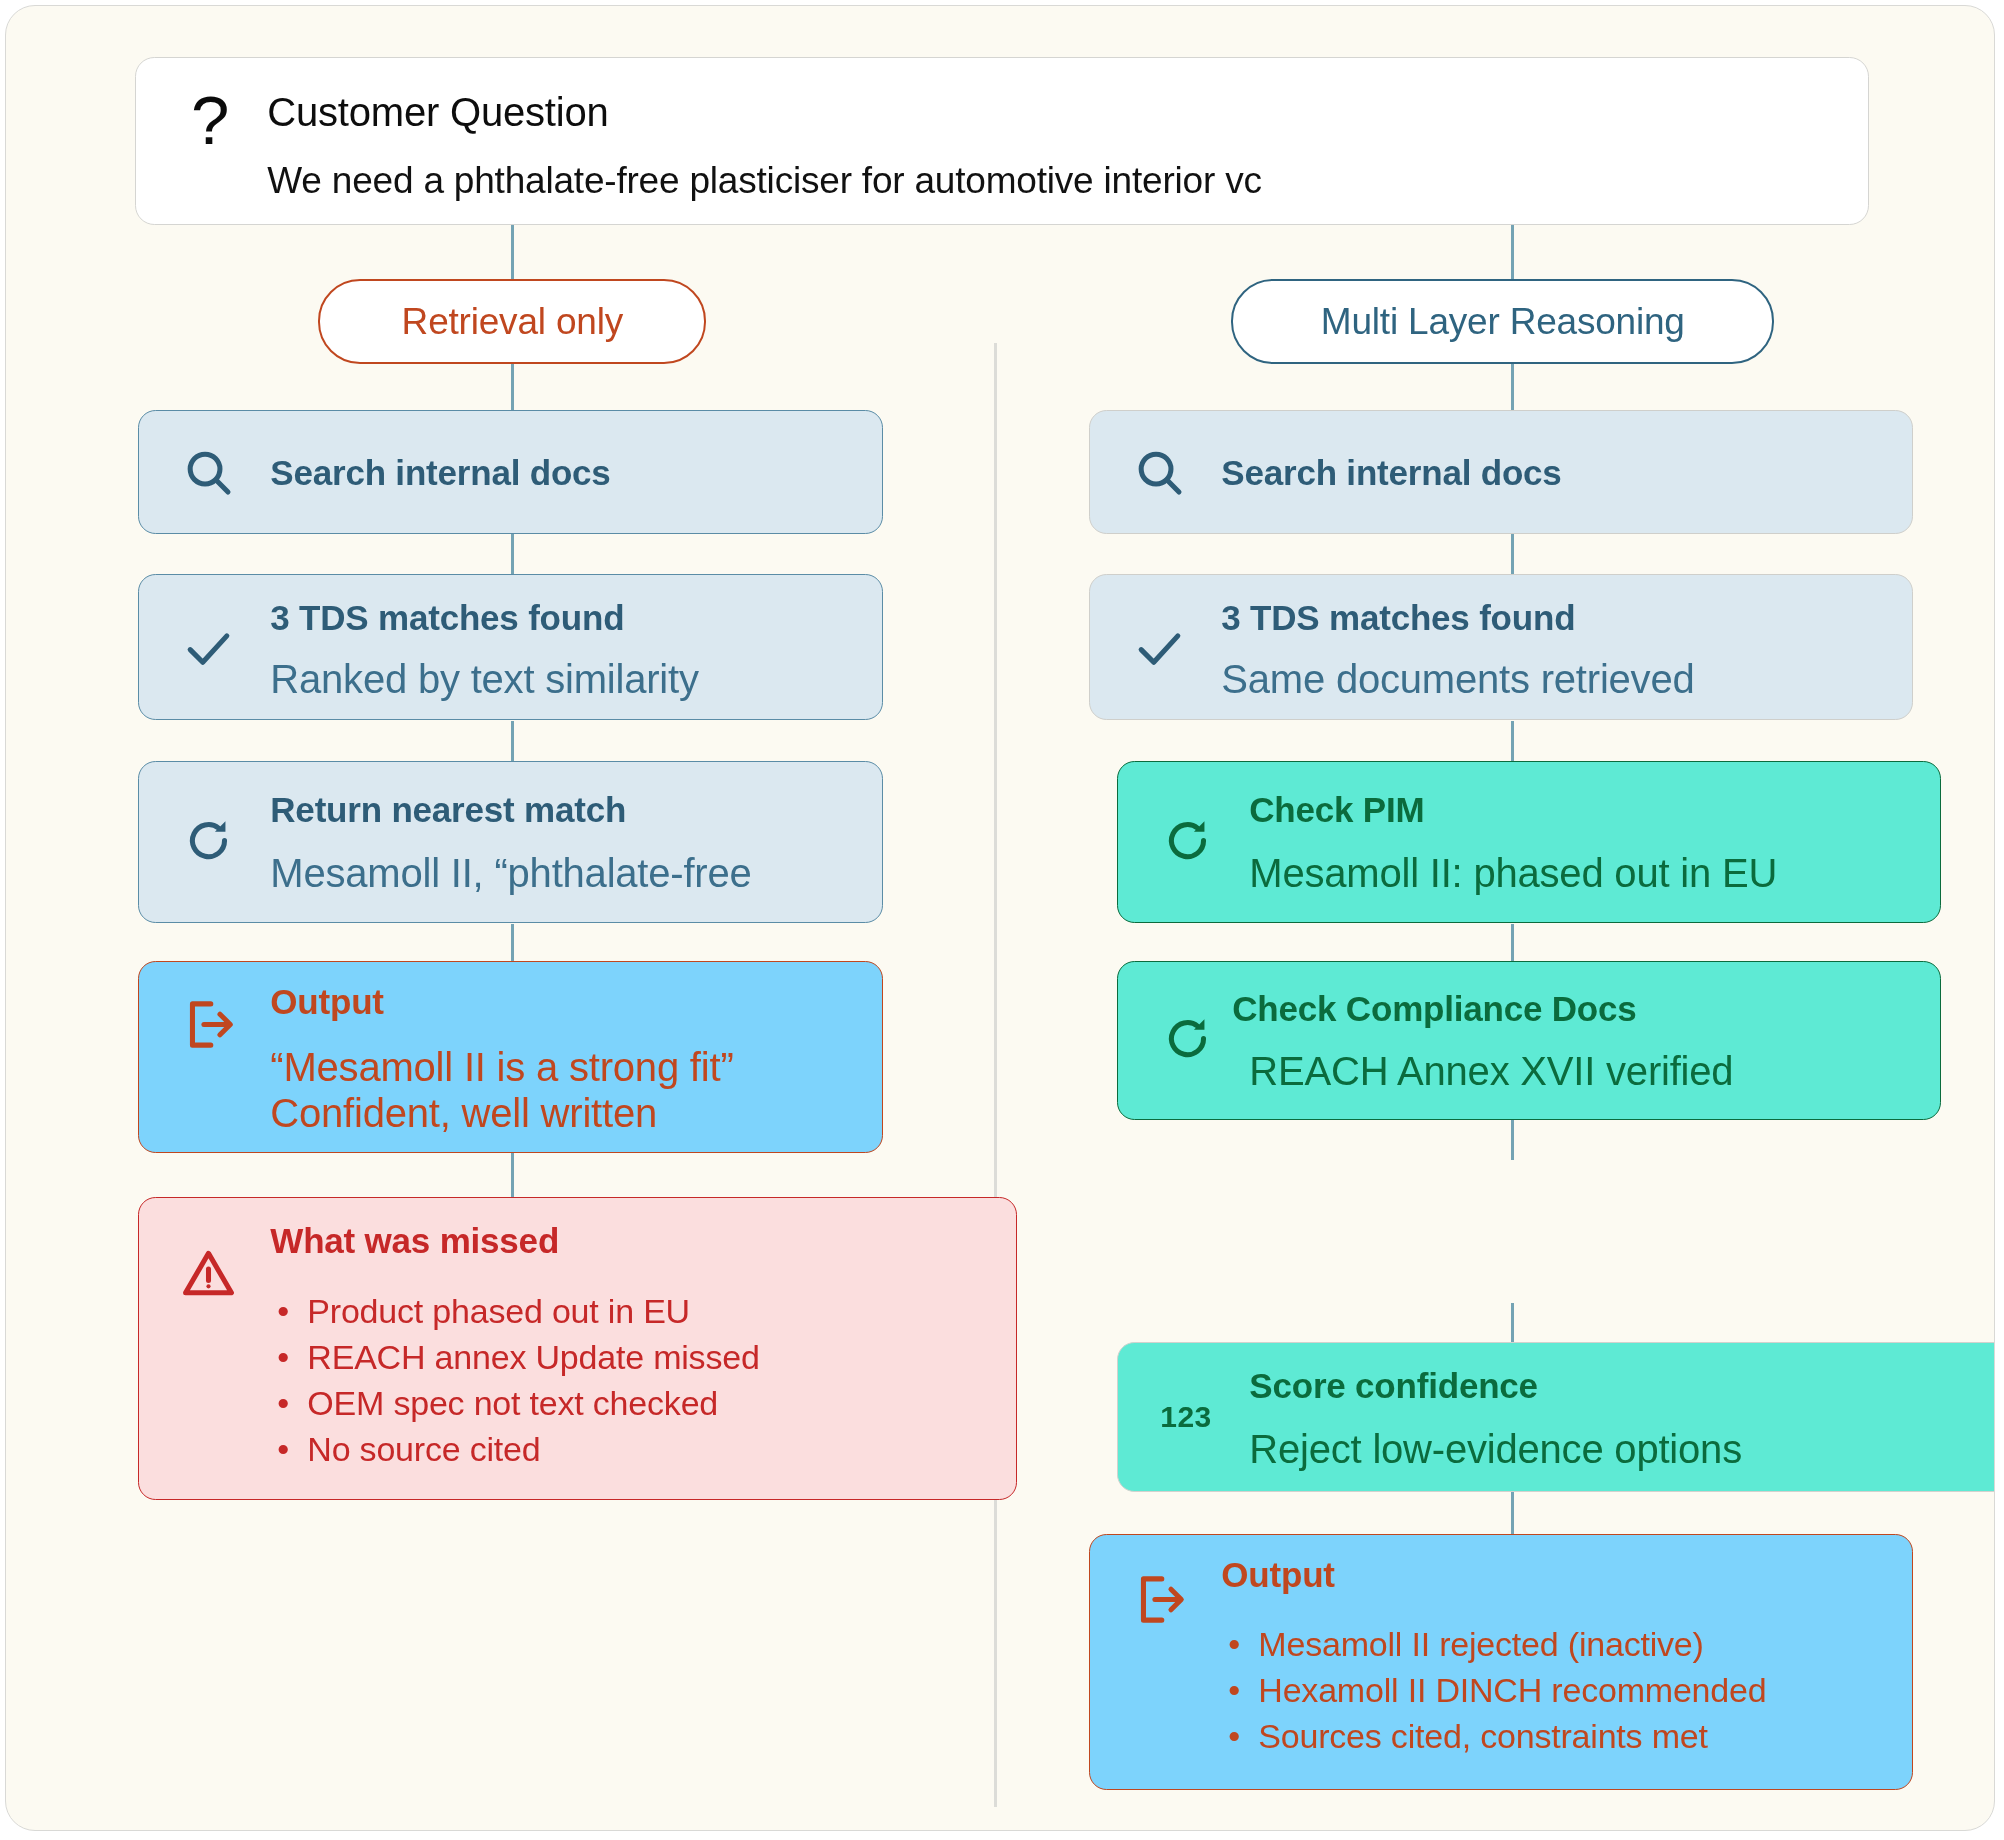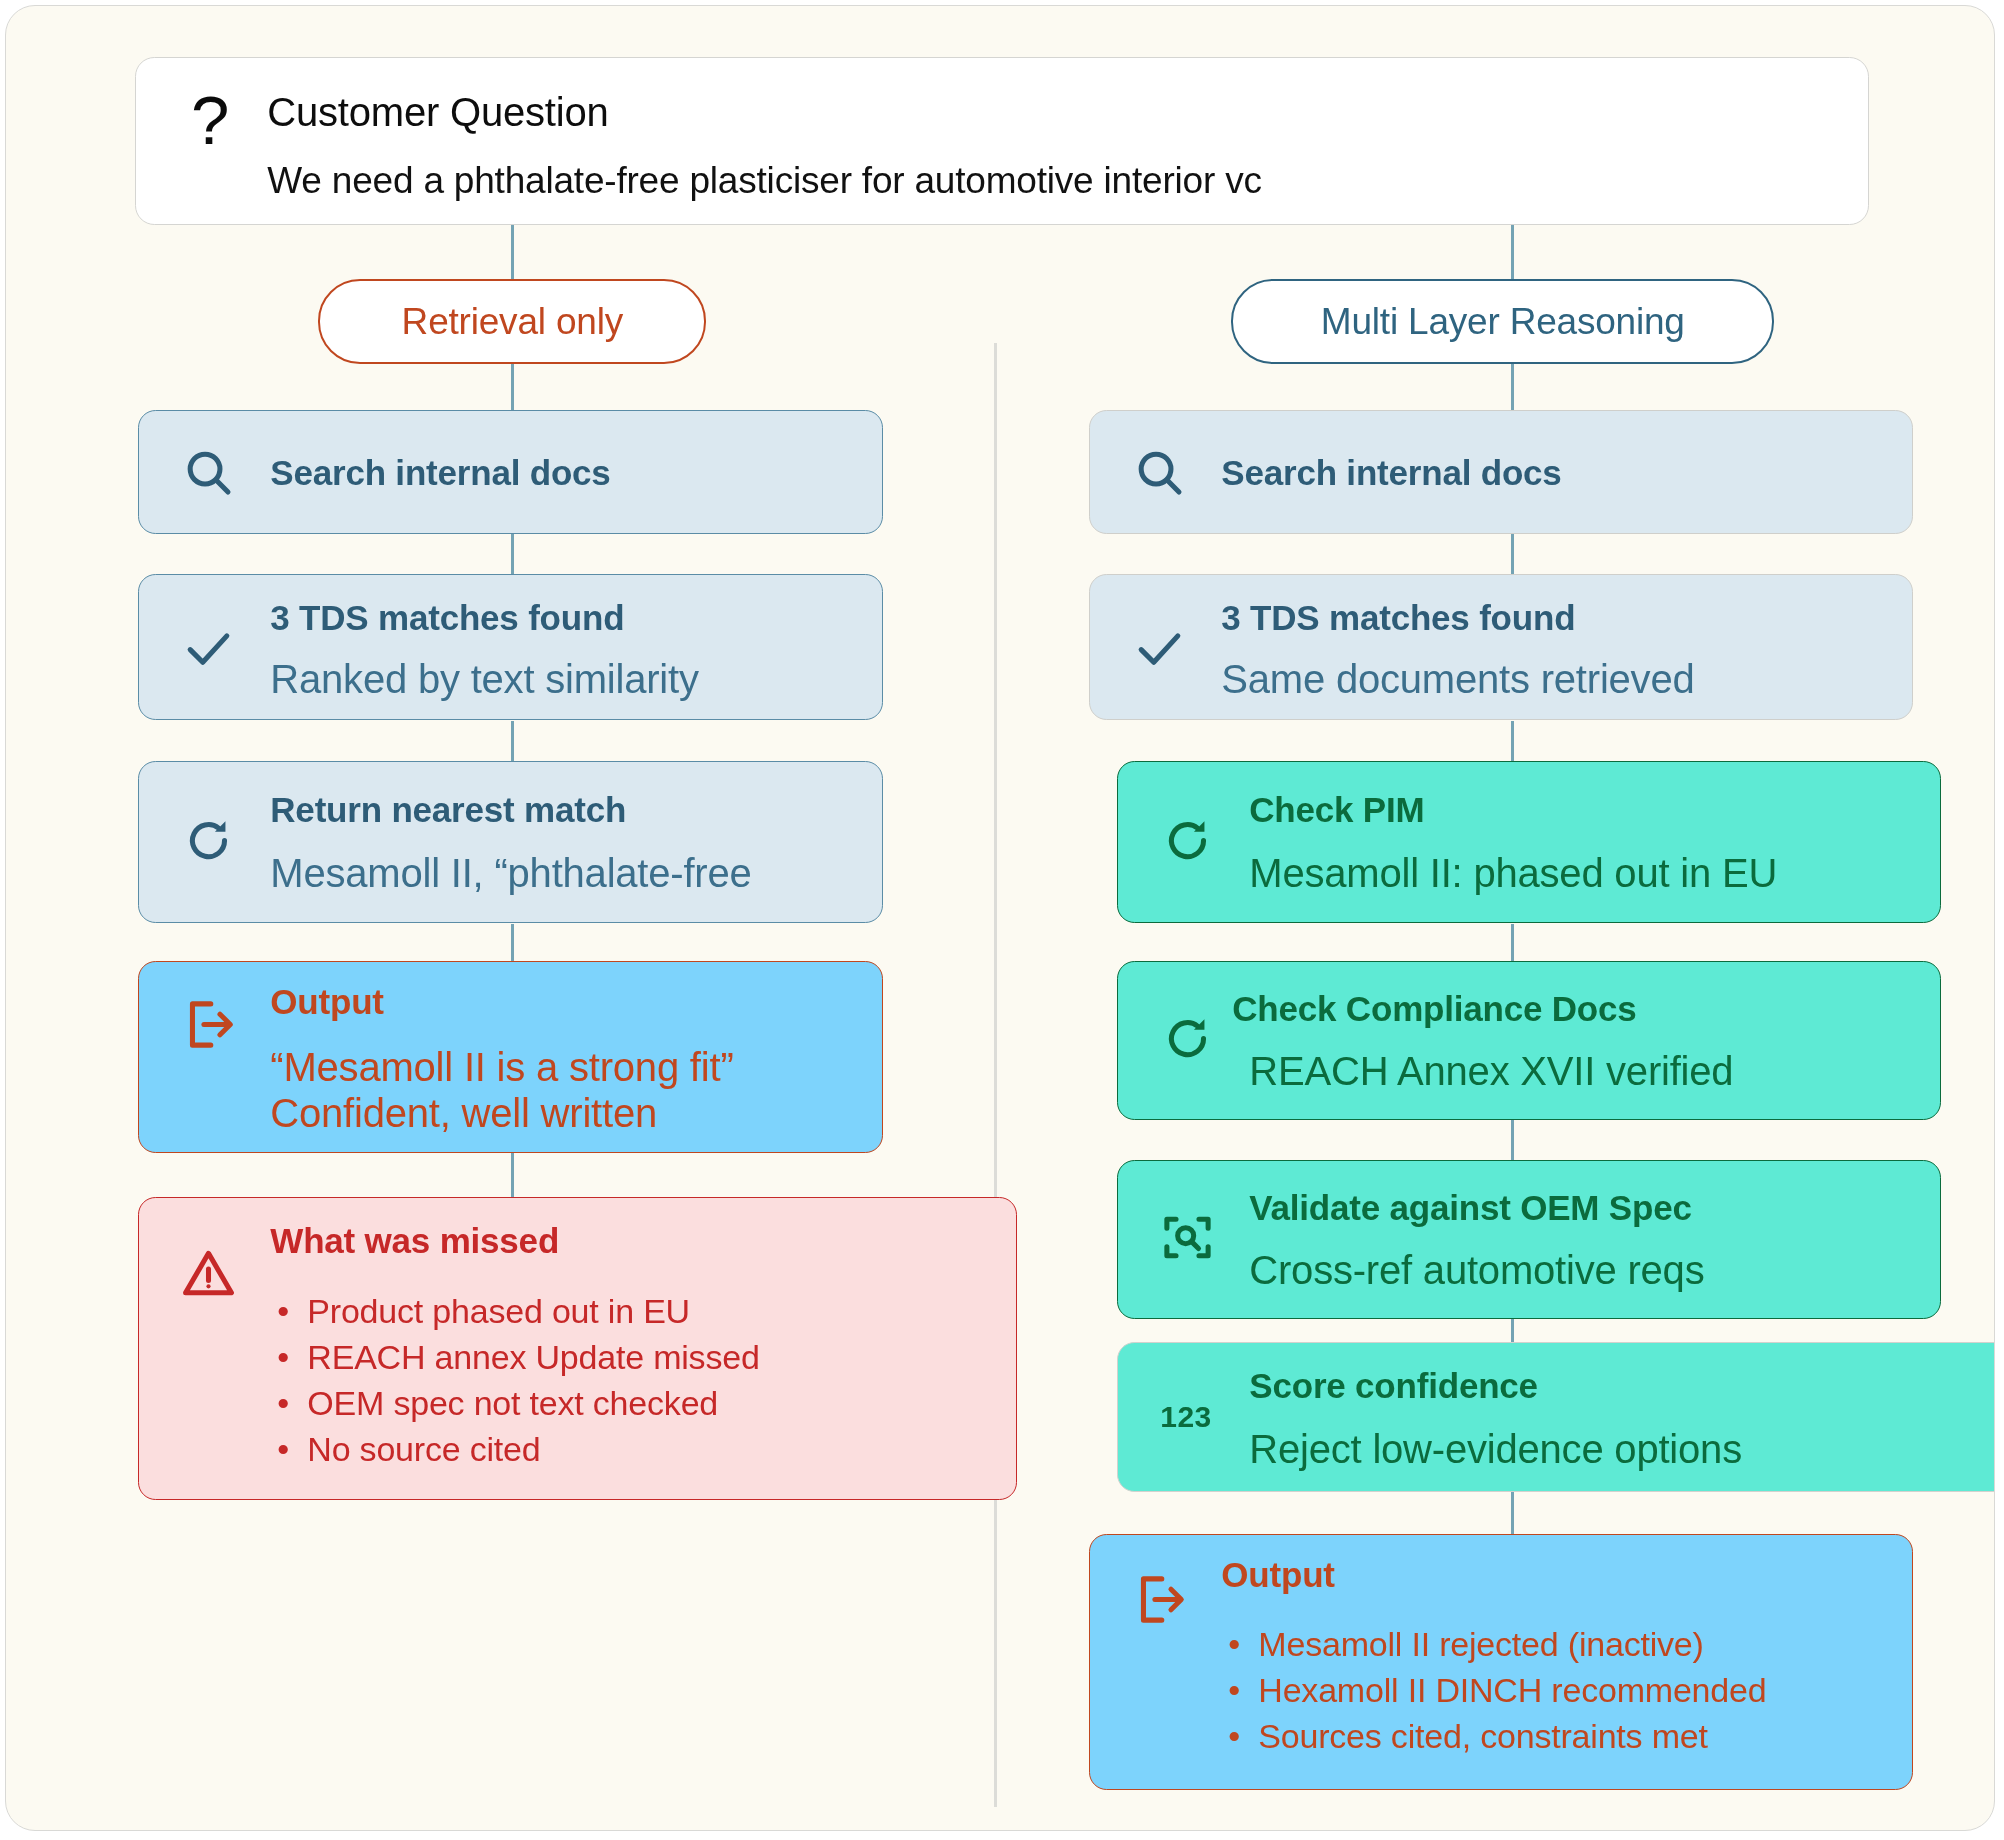--- a/index.html
+++ b/index.html
@@ -331,34 +331,20 @@
     <span class="icon" style="top:49px;">
       <svg viewBox="0 0 24 24" width="55" height="55" fill="none" stroke="#0B6B3D" stroke-width="2.2" stroke-linecap="round" stroke-linejoin="round">
         <path d="M19 12a7 7 0 1 1-2.6-5.4"></path>
         <polyline points="19.4,3.6 19.4,8.2 14.8,8.2" fill="#0B6B3D" stroke="none"></polyline>
       </svg>
     </span>
     <span class="title" style="left:114px; top:26.5px;">Check Compliance Docs</span>
     <span class="sub" style="left:131px; top:87px;">REACH Annex XVII verified</span>
   </div>
 
-  <div class="card green" style="left:1083px; top:1154px; width:824px; height:159px;">
-    <span class="icon" style="top:49px;">
-      <svg viewBox="0 0 24 24" width="55" height="55" fill="none" stroke="#0B6B3D" stroke-width="2.2" stroke-linecap="round" stroke-linejoin="round">
-        <path d="M3 8V4h4"></path>
-          <path d="M21 8V4h-4"></path>
-          <path d="M3 16v4h4"></path>
-          <path d="M21 16v4h-4"></path>
-        <circle cx="11.2" cy="11.2" r="3.5"></circle>
-          <line x1="13.9" y1="13.9" x2="16.8" y2="16.8"></line>
-      </svg>
-    </span>
-    <span class="title" style="left:131px; top:26.5px;">Validate against OEM Spec</span>
-    <span class="sub" style="left:131px; top:87px;">Cross-ref automotive reqs</span>
-  </div>
 
   <div class="card green gray-border" style="left:1083px; top:1336px; width:900px; height:150px;">
     <span class="icon num-icon" style="top:46px;">123</span>
     <span class="title" style="left:131px; top:23px;">Score confidence</span>
     <span class="sub" style="left:131px; top:84px;">Reject low-evidence options</span>
   </div>
 
   <div class="card orange" style="left:1083px; top:1528px; width:824px; height:256px;">
     <span class="icon" style="top:37px;">
       <svg viewBox="0 0 24 24" width="55" height="55" fill="none" stroke="#C0471F" stroke-width="2.2" stroke-linecap="round" stroke-linejoin="round">

